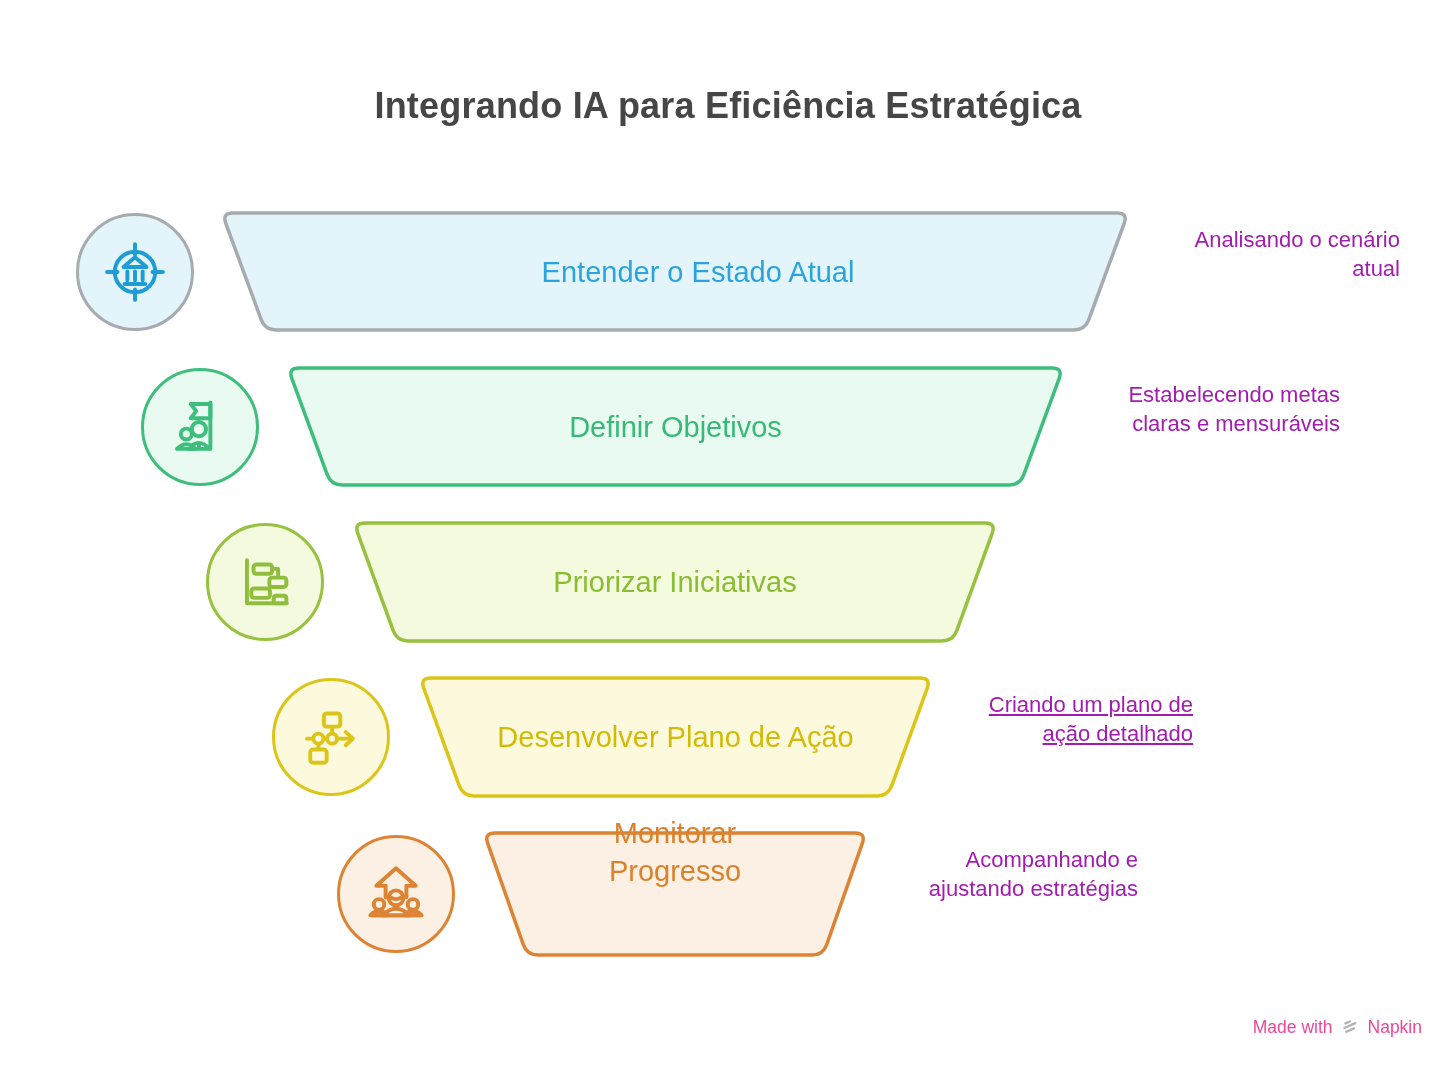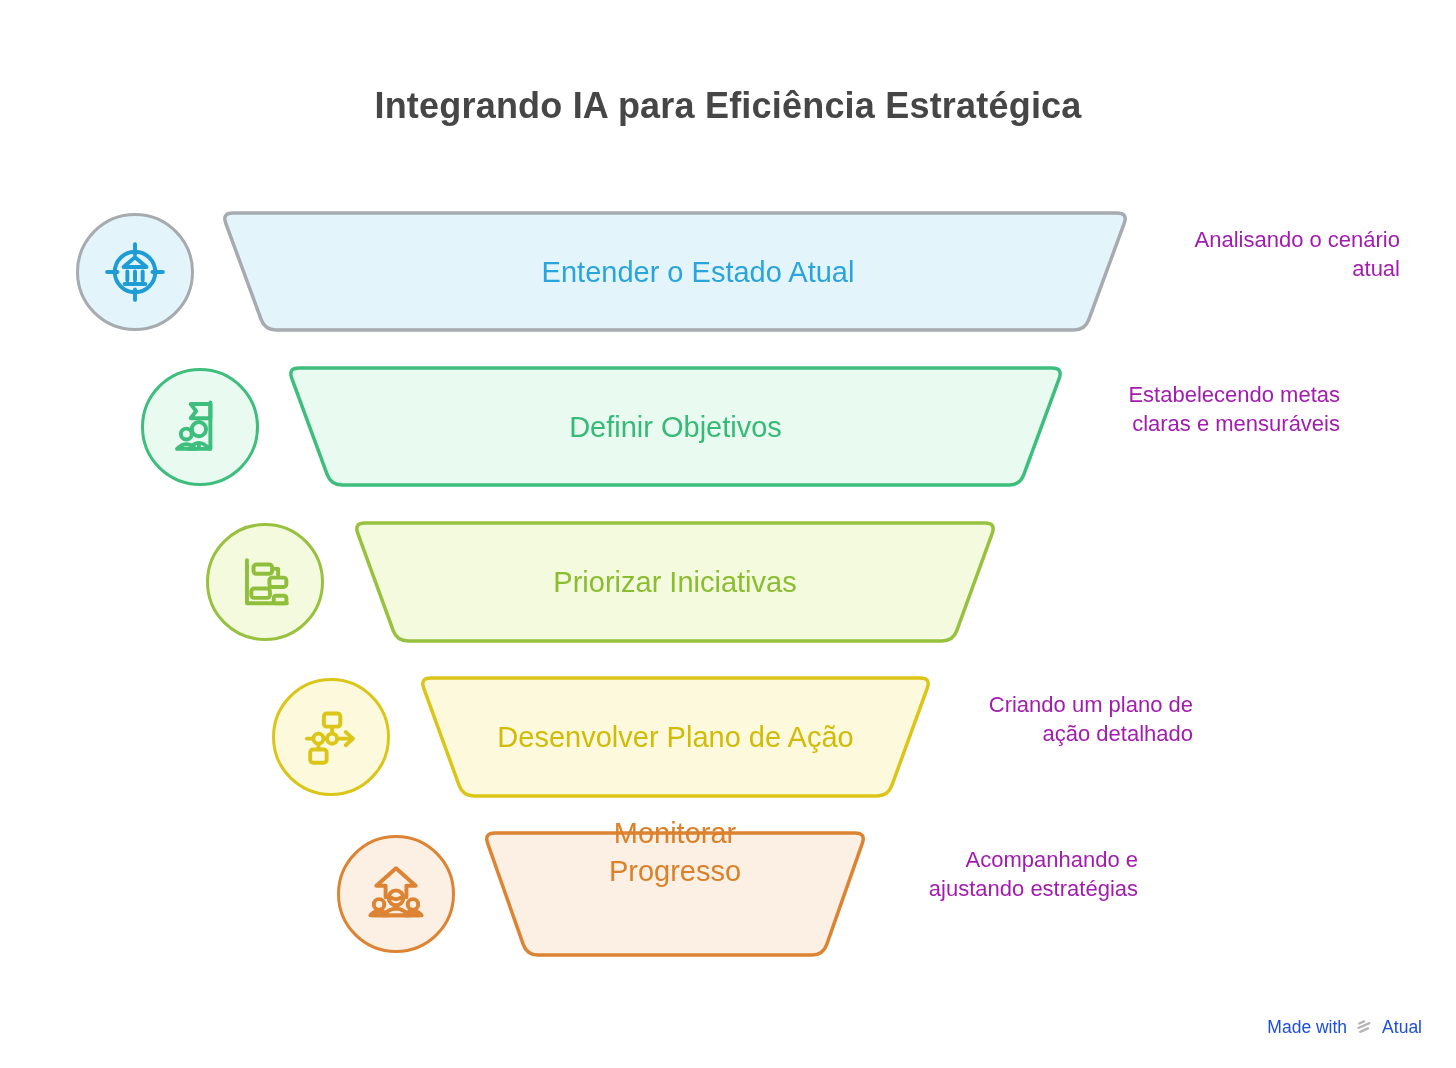--- a/index.html
+++ b/index.html
@@ -64,21 +64,21 @@
     text-align: right;
   }
   .footer {
     position: absolute;
     right: 34px;
     bottom: 30px;
     display: flex;
     align-items: flex-end;
     gap: 7px;
     font-size: 17.5px;
-    color: #1d4ed8;
+    color: #ec4899;
   }
   .footer svg { stroke: #b5b5b5; fill: none; stroke-width: 2.6; stroke-linecap: round; }
 </style>
 </head>
 <body>
 
 <div class="canvas">
 
   <div class="title">Integrando IA para Eficiência Estratégica</div>
 
@@ -137,21 +137,21 @@
       <circle class="m" cx="33" cy="33.5" r="4.6"></circle>
       <circle class="m" cx="20.5" cy="33.5" r="4.6"></circle>
       <rect class="m" x="25.5" y="10.5" width="15" height="12" rx="2.5"></rect>
       <rect class="m" x="13" y="43.5" width="15" height="12" rx="2.5"></rect>
     </svg>
   </div>
   <svg class="trap" id="trap-3" width="519" height="126" viewBox="0 0 519 126" style="left: 416px; top: 674px;">
       <path d="M7.8 14.3 Q4.0 4.0 15.0 4.0 L504.0 4.0 Q515.0 4.0 511.2 14.3 L475.8 111.7 Q472.0 122.0 461.0 122.0 L58.0 122.0 Q47.0 122.0 43.2 111.7 Z" stroke="#dcc519" fill="#fcf9dd"></path>
     </svg>
   <div class="step-label" id="label-3" style="left: 675.5px; top: 737px; color: rgb(210, 187, 6);">Desenvolver Plano de Ação</div>
-  <div class="step-desc" id="desc-3" style="left: 958px; top: 690px; width: 235px;">Criando um plano de ação detalhado</div>
+  <div class="step-desc" id="desc-3" style="left: 958px; top: 690px; width: 235px; text-decoration: underline;">Criando um plano de ação detalhado</div>
 
   <div class="icon-circle" id="circle-4" style="left: 337px; top: 835px; border-color: rgb(220, 132, 51); background: rgb(251, 240, 227); color: rgb(220, 132, 51); --cf: #fbf0e3;">
     <svg width="70" height="70" viewBox="0 0 64 64">
       <path d="M22.5 35 V24.5 H14 L32 8.5 L50 24.5 H41.5 V35"></path>
       <path d="M10.5 51.5 H53.5"></path>
       <path class="m" d="M19.5 51.5 Q32 39.5 44.5 51.5 Z"></path>
       <circle class="m" cx="32" cy="35.5" r="6.8"></circle>
       <path d="M25.4 34 Q32 39.5 38.6 34"></path>
       <path class="m" d="M8.5 51.5 Q16.5 43.5 24.5 51.5 Z"></path>
       <circle class="m" cx="16.5" cy="41.5" r="4.8"></circle>
@@ -165,16 +165,16 @@
   <div class="step-label wrap" id="label-4" style="left: 675px; top: 852px; color: rgb(219, 129, 43); width: 262px;">Monitorar Progresso</div>
   <div class="step-desc" id="desc-4" style="left: 893px; top: 845px; width: 245px;">Acompanhando e ajustando estratégias</div>
 
   <div class="footer">
     <span>Made with</span>
     <svg width="21" height="21" viewBox="0 0 24 24">
       <path d="M6 7.5 L11.5 5"></path>
       <path d="M5 12.5 L17.5 7"></path>
       <path d="M7 17 L16 13"></path>
     </svg>
-    <span>Atual</span>
+    <span>Napkin</span>
   </div>
 
 </div>
 
 </body></html>

